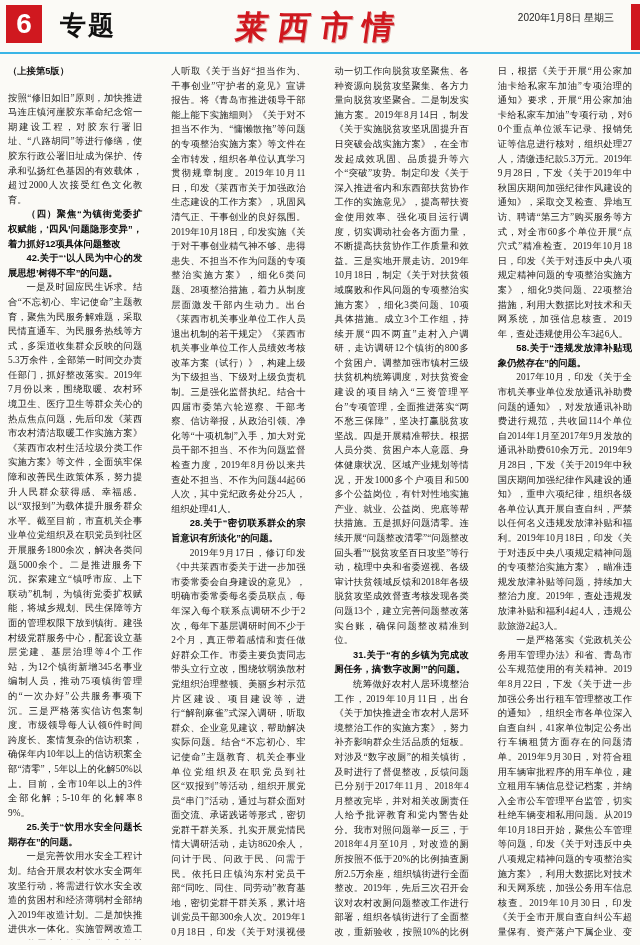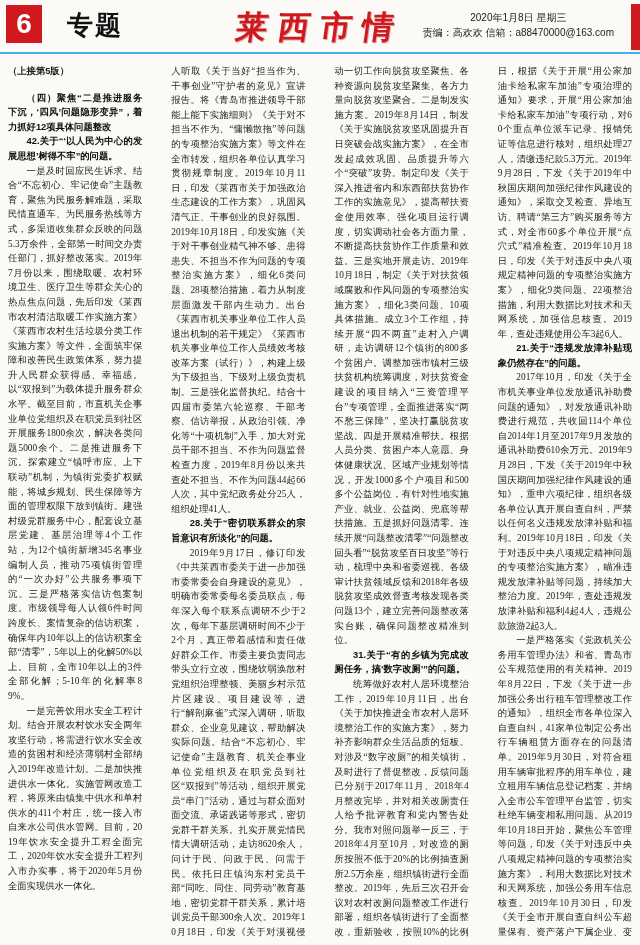--- a/index.html
+++ b/index.html
@@ -13,21 +13,21 @@
   }
   
   .header { position:relative; height:54px; padding:6px 8px 0 8px; }
   .pagenum {
     position:absolute; left:6px; top:5px;
     width:36px; height:38px; background:#d0181f;
     color:#fff; font-family:"Liberation Sans","DejaVu Sans",sans-serif;
     font-weight:bold; font-size:28px; line-height:38px; text-align:center;
   }
   .section-label {
-    position:absolute; left:67px; top:8px;
+    position:absolute; left:60px; top:8px;
     font-family:"Liberation Sans","DejaVu Sans",sans-serif;
     font-weight:bold; font-size:26px; letter-spacing:2px; color:#111;
   }
   .masthead {
     position:absolute; left:0; right:0; top:6px;
     text-align:center;
     font-weight:bold; font-size:32px; letter-spacing:10px;
     color:#d0181f;
     transform:skewX(-8deg);
     text-shadow:1px 1px 0 rgba(160,10,10,.35);
@@ -67,43 +67,44 @@
 </style>
 </head>
 <body>
 
 <div class="header">
   <div class="pagenum">6</div>
   <div class="section-label">专题</div>
   <div class="masthead">莱西市情</div>
   <div class="header-info">
     <div>2020年1月8日  星期三</div>
-    <div>责编：高欢欢  信箱：a88470000@163.com</div>
   </div>
   <div class="red-bar"></div>
   <div class="rule"></div>
 </div>
 
 <div class="content" id="columns">
     <div class="col">
       <p class="note-from">（上接第5版）</p>
-      <p class="bold-para">（四）聚焦“二是推进服务下沉，‘四风’问题隐形变异”，着力抓好12项具体问题整改</p>
+      <p class="no-indent">按照“修旧如旧”原则，加快推进马连庄镇河崖胶东革命纪念馆一期建设工程，对胶东行署旧址、“八路胡同”等进行修缮，使胶东行政公署旧址成为保护、传承和弘扬红色基因的有效载体，超过2000人次接受红色文化教育。</p>
+      <p class="bold-para">（四）聚焦“为镇街党委扩权赋能，‘四风’问题隐形变异”，着力抓好12项具体问题整改</p>
       <p class="heading">42.关于“‘以人民为中心的发展思想’树得不牢”的问题。</p>
       <p>一是及时回应民生诉求。结合“不忘初心、牢记使命”主题教育，聚焦为民服务解难题，采取民情直通车、为民服务热线等方式，多渠道收集群众反映的问题5.3万余件，全部第一时间交办责任部门，抓好整改落实。2019年7月份以来，围绕取暖、农村环境卫生、医疗卫生等群众关心的热点焦点问题，先后印发《莱西市农村清洁取暖工作实施方案》《莱西市农村生活垃圾分类工作实施方案》等文件，全面筑牢保障和改善民生政策体系，努力提升人民群众获得感、幸福感。以“双报到”为载体提升服务群众水平。截至目前，市直机关企事业单位党组织及在职党员到社区开展服务1800余次，解决各类问题5000余个。二是推进服务下沉。探索建立“镇呼市应、上下联动”机制，为镇街党委扩权赋能，将城乡规划、民生保障等方面的管理权限下放到镇街。建强村级党群服务中心，配套设立基层党建、基层治理等4个工作站，为12个镇街新增345名事业编制人员，推动75项镇街管理的“一次办好”公共服务事项下沉。三是严格落实信访包案制度。市级领导每人认领6件时间跨度长、案情复杂的信访积案，确保年内10年以上的信访积案全部“清零”，5年以上的化解50%以上。目前，全市10年以上的3件全部化解；5-10年的化解率89%。</p>
+      <p class="heading">25.关于“饮用水安全问题长期存在”的问题。</p>
       <p>一是完善饮用水安全工程计划。结合开展农村饮水安全两年攻坚行动，将需进行饮水安全改造的贫困村和经济薄弱村全部纳入2019年改造计划。二是加快推进供水一体化。实施管网改造工程，将原来由镇集中供水和单村供水的411个村庄，统一接入市自来水公司供水管网。目前，2019年饮水安全提升工程全面完工，2020年饮水安全提升工程列入市办实事，将于2020年5月份全面实现供水一体化。</p>
     </div>
     <div class="col">
       <p class="no-indent">人听取《关于当好“担当作为、干事创业”守护者的意见》宣讲报告。将《青岛市推进领导干部能上能下实施细则》《关于对不担当不作为、“慵懒散拖”等问题的专项整治实施方案》等文件在全市转发，组织各单位认真学习贯彻规章制度。2019年10月11日，印发《莱西市关于加强政治生态建设的工作方案》，巩固风清气正、干事创业的良好氛围。2019年10月18日，印发实施《关于对干事创业精气神不够、患得患失、不担当不作为问题的专项整治实施方案》，细化6类问题、28项整治措施，着力从制度层面激发干部内生动力。出台《莱西市机关事业单位工作人员退出机制的若干规定》《莱西市机关事业单位工作人员绩效考核改革方案（试行）》，构建上级为下级担当、下级对上级负责机制。三是强化监督执纪。结合十四届市委第六轮巡察、干部考察、信访举报，从政治引领、净化等“十项机制”入手，加大对党员干部不担当、不作为问题监督检查力度，2019年8月份以来共查处不担当、不作为问题44起66人次，其中党纪政务处分25人，组织处理41人。</p>
       <p class="heading">28.关于“密切联系群众的宗旨意识有所淡化”的问题。</p>
       <p>2019年9月17日，修订印发《中共莱西市委关于进一步加强市委常委会自身建设的意见》，明确市委常委每名委员联点，每年深入每个联系点调研不少于2次，每年下基层调研时间不少于2个月，真正带着感情和责任做好群众工作。市委主要负责同志带头立行立改，围绕软弱涣散村党组织治理整顿、美丽乡村示范片区建设、项目建设等，进行“解剖麻雀”式深入调研，听取群众、企业意见建议，帮助解决实际问题。结合“不忘初心、牢记使命”主题教育、机关企事业单位党组织及在职党员到社区“双报到”等活动，组织开展党员“串门”活动，通过与群众面对面交流、承诺践诺等形式，密切党群干群关系。扎实开展党情民情大调研活动，走访8620余人，问计于民、问政于民、问需于民。依托日庄镇沟东村党员干部“同吃、同住、同劳动”教育基地，密切党群干群关系，累计培训党员干部300余人次。2019年10月18日，印发《关于对漠视侵害群众利益问题的专项整治实施方案》，深入推进食药、教育、医疗等15个重点行业领域问题整治，切实增强人民群众获得感、幸福感、安全感。2019年10月24日召开市委常委会“不忘初心、牢记使命”主题教育调研成果交流会，推动形成长效机制。</p>
     </div>
     <div class="col">
       <p class="no-indent">动一切工作向脱贫攻坚聚焦、各种资源向脱贫攻坚聚集、各方力量向脱贫攻坚聚合。二是制发实施方案。2019年8月14日，制发《关于实施脱贫攻坚巩固提升百日突破会战实施方案》，在全市发起成效巩固、品质提升等六个“突破”攻势。制定印发《关于深入推进省内和东西部扶贫协作工作的实施意见》，提高帮扶资金使用效率、强化项目运行调度，切实调动社会各方面力量，不断提高扶贫协作工作质量和效益。三是实地开展走访。2019年10月18日，制定《关于对扶贫领域腐败和作风问题的专项整治实施方案》，细化3类问题、10项具体措施。成立3个工作组，持续开展“四不两直”走村入户调研，走访调研12个镇街的800多个贫困户。调整加强市镇村三级扶贫机构统筹调度，对扶贫资金建设的项目纳入“三资管理平台”专项管理，全面推进落实“两不愁三保障”，坚决打赢脱贫攻坚战。四是开展精准帮扶。根据人员分类、贫困户本人意愿、身体健康状况、区域产业规划等情况，开发1000多个户项目和500多个公益岗位，有针对性地实施产业、就业、公益岗、兜底等帮扶措施。五是抓好问题清零。连续开展“问题整改清零”“问题整改回头看”“脱贫攻坚百日攻坚”等行动，梳理中央和省委巡视、各级审计扶贫领域反馈和2018年各级脱贫攻坚成效督查考核发现各类问题13个，建立完善问题整改落实台账，确保问题整改精准到位。</p>
       <p class="heading">31.关于“有的乡镇为完成改厕任务，搞‘数字改厕’”的问题。</p>
       <p>统筹做好农村人居环境整治工作，2019年10月11日，出台《关于加快推进全市农村人居环境整治工作的实施方案》，努力补齐影响群众生活品质的短板。对涉及“数字改厕”的相关镇街，及时进行了督促整改，反馈问题已分别于2017年11月、2018年4月整改完毕，并对相关改厕责任人给予批评教育和党内警告处分。我市对照问题举一反三，于2018年4月至10月，对改造的厕所按照不低于20%的比例抽查厕所2.5万余座，组织镇街进行全面整改。2019年，先后三次召开会议对农村改厕问题整改工作进行部署，组织各镇街进行了全面整改，重新验收，按照10%的比例进行了抽验。目前，全市所有村庄改厕问题已整改完毕，并通过公开栏、政府网站等方式进行公示，设立监督举报电话，接受社会和群众监督，切实提高群众满意度。</p>
     </div>
     <div class="col">
       <p class="no-indent">日，根据《关于开展“用公家加油卡给私家车加油”专项治理的通知》要求，开展“用公家加油卡给私家车加油”专项行动，对60个重点单位派车记录、报销凭证等信息进行核对，组织处理27人，清缴违纪款5.3万元。2019年9月28日，下发《关于2019年中秋国庆期间加强纪律作风建设的通知》，采取交叉检查、异地互访、聘请“第三方”购买服务等方式，对全市60多个单位开展“点穴式”精准检查。2019年10月18日，印发《关于对违反中央八项规定精神问题的专项整治实施方案》，细化9类问题、22项整治措施，利用大数据比对技术和天网系统，加强信息核查。2019年，查处违规使用公车3起6人。</p>
-      <p class="heading">21.关于“违规发放津补贴现象仍然存在”的问题。</p>
+      <p class="heading">58.关于“违规发放津补贴现象仍然存在”的问题。</p>
       <p>2017年10月，印发《关于全市机关事业单位发放通讯补助费问题的通知》，对发放通讯补助费进行规范，共收回114个单位自2014年1月至2017年9月发放的通讯补助费610余万元。2019年9月28日，下发《关于2019年中秋国庆期间加强纪律作风建设的通知》，重申六项纪律，组织各级各单位认真开展自查自纠，严禁以任何名义违规发放津补贴和福利。2019年10月18日，印发《关于对违反中央八项规定精神问题的专项整治实施方案》，瞄准违规发放津补贴等问题，持续加大整治力度。2019年，查处违规发放津补贴和福利4起4人，违规公款旅游2起3人。</p>
       <p>一是严格落实《党政机关公务用车管理办法》和省、青岛市公车规范使用的有关精神。2019年8月22日，下发《关于进一步加强公务出行租车管理整改工作的通知》，组织全市各单位深入自查自纠，41家单位制定公务出行车辆租赁方面存在的问题清单。2019年9月30日，对符合租用车辆审批程序的用车单位，建立租用车辆信息登记档案，并纳入全市公车管理平台监管，切实杜绝车辆变相私用问题。从2019年10月18日开始，聚焦公车管理等问题，印发《关于对违反中央八项规定精神问题的专项整治实施方案》，利用大数据比对技术和天网系统，加强公务用车信息核查。2019年10月30日，印发《关于全市开展自查自纠公车超量保有、资产落户下属企业、变相租用车辆问题的通知》，组织开展“拉网式”自查摸底，推进公车管理制度化、规范化。开展党政机关公车改革“回头看”，对2016年6月底前党政机关公车改革关于对车辆编制核定配备、公务用车使用管理、公务交通补贴发放、取消车辆处置以及涉改司勤人员安置等情况，进行认真梳理排查。进一步加强车辆租赁申请审核管理，从源头杜绝违规租赁车辆问题。2019年，查处违规使用公车3起6人。</p>
     </div>
   </div>
 
 </body></html>

